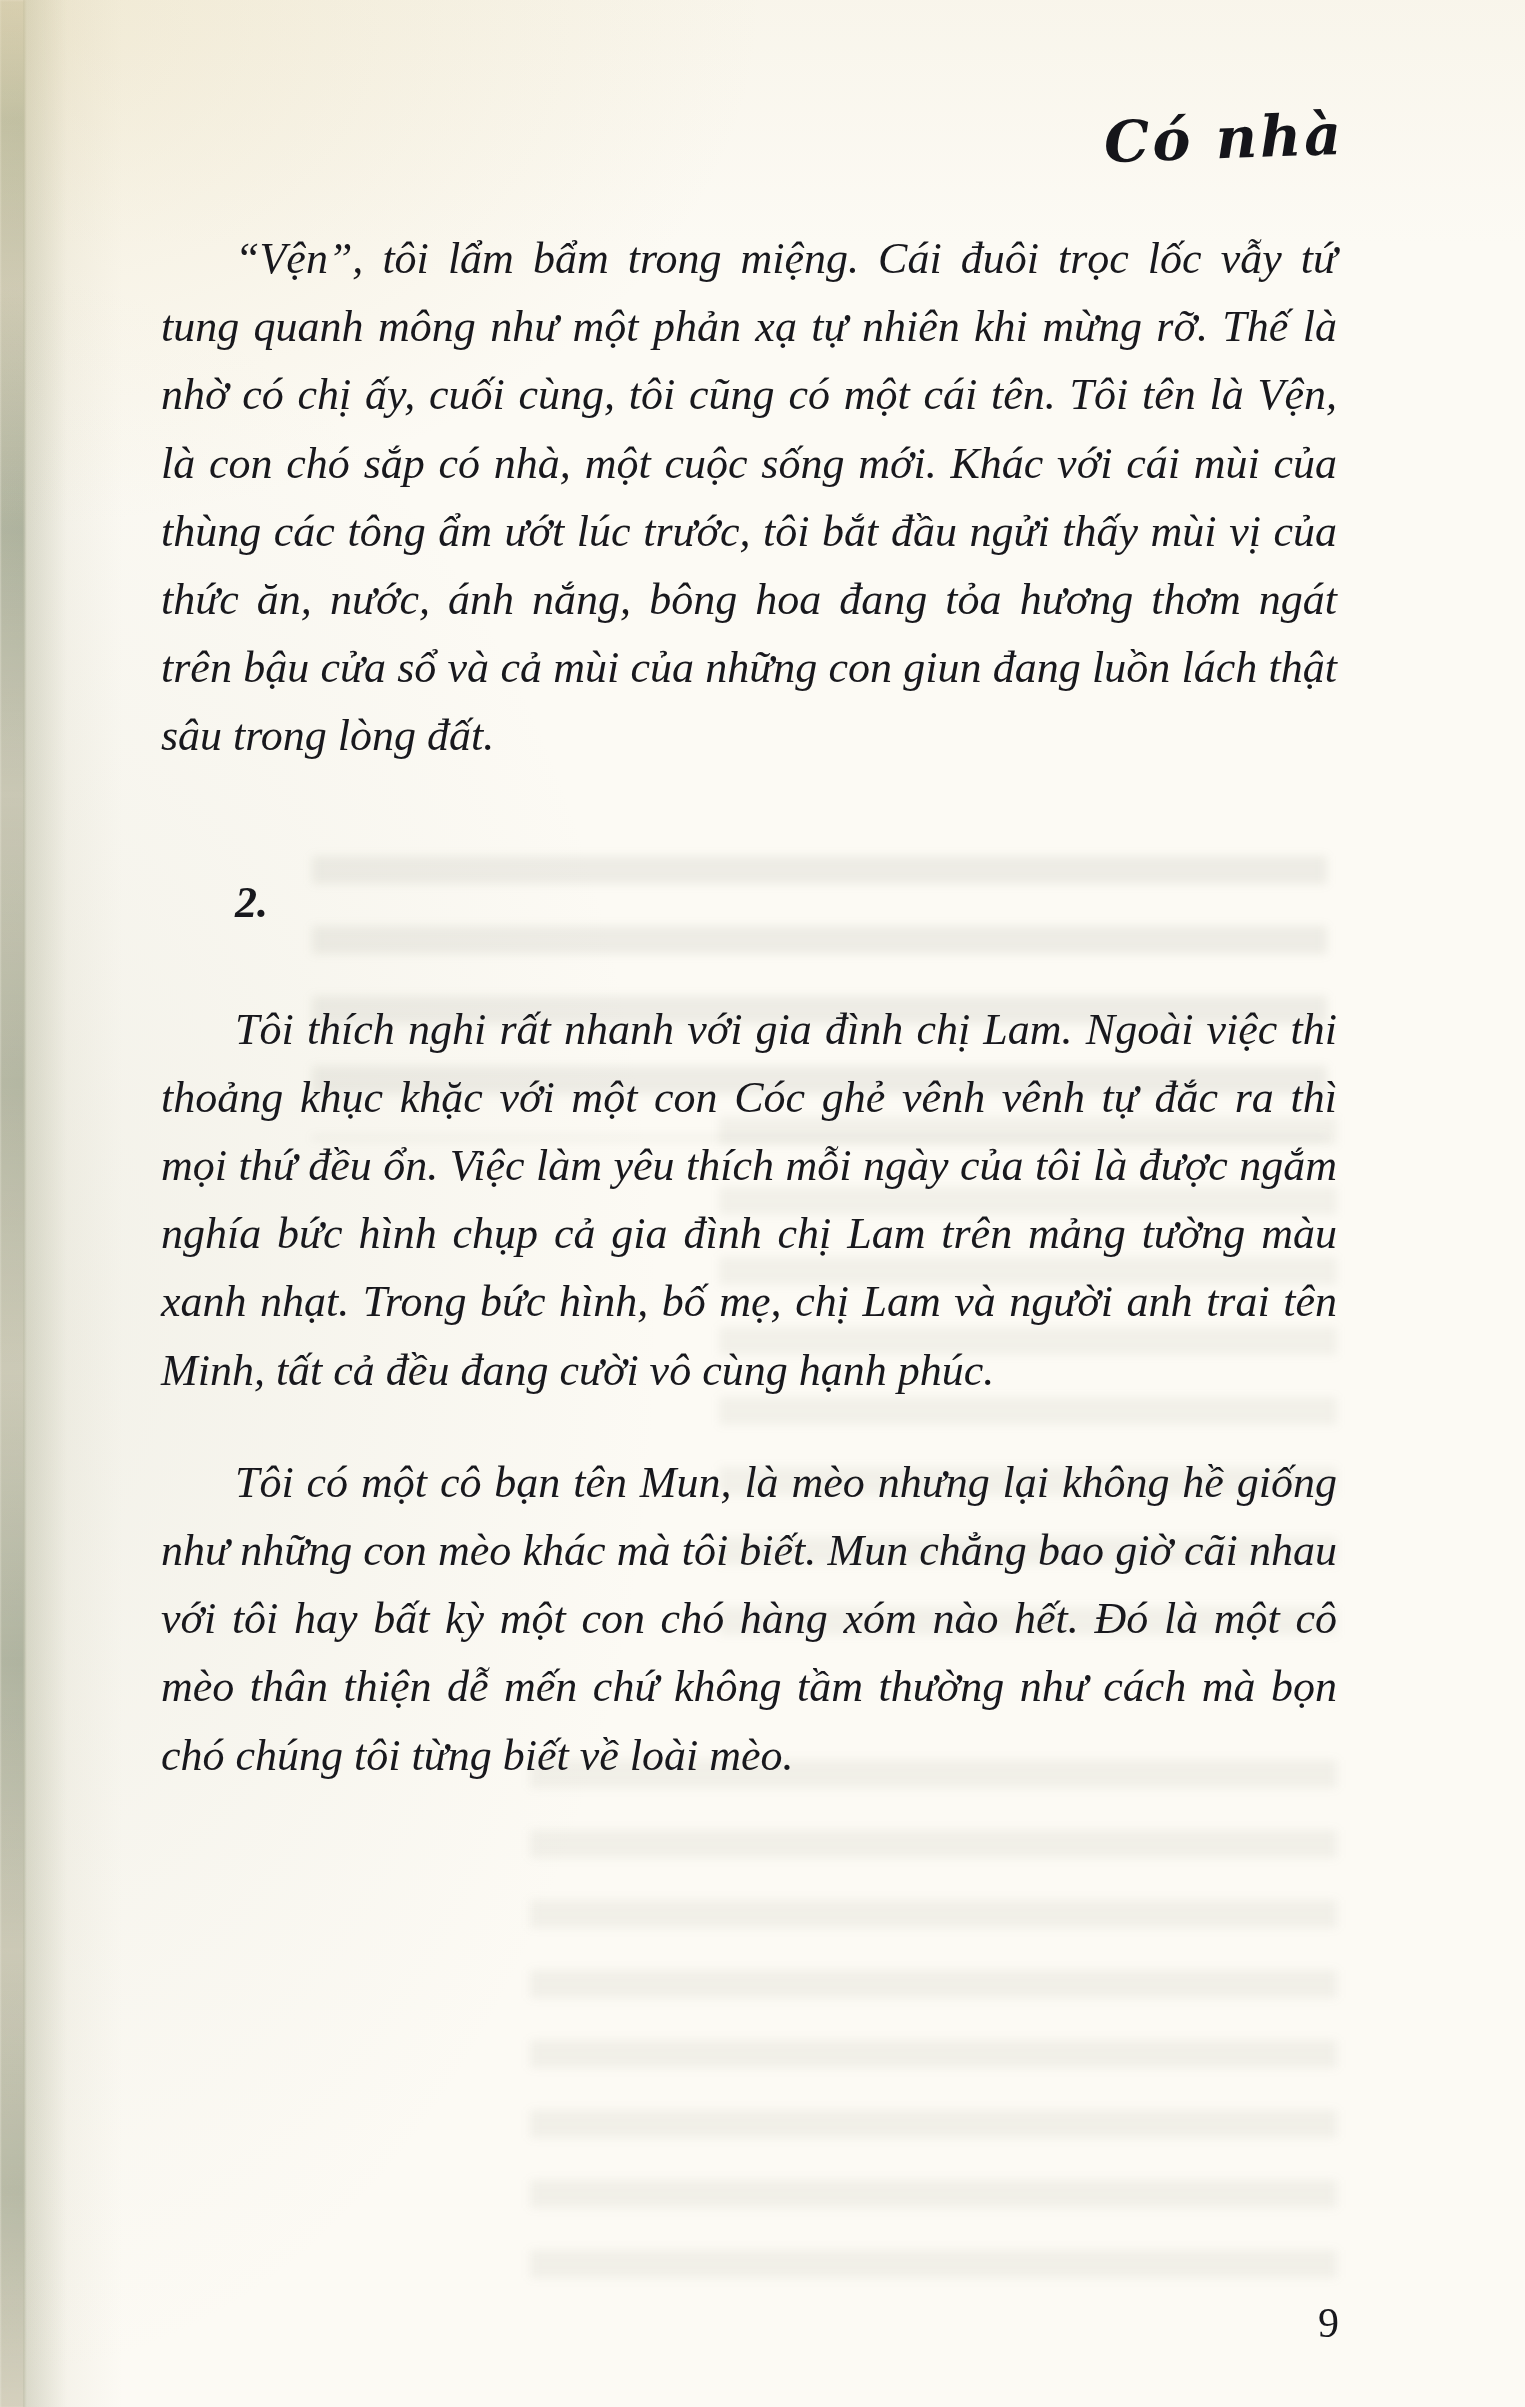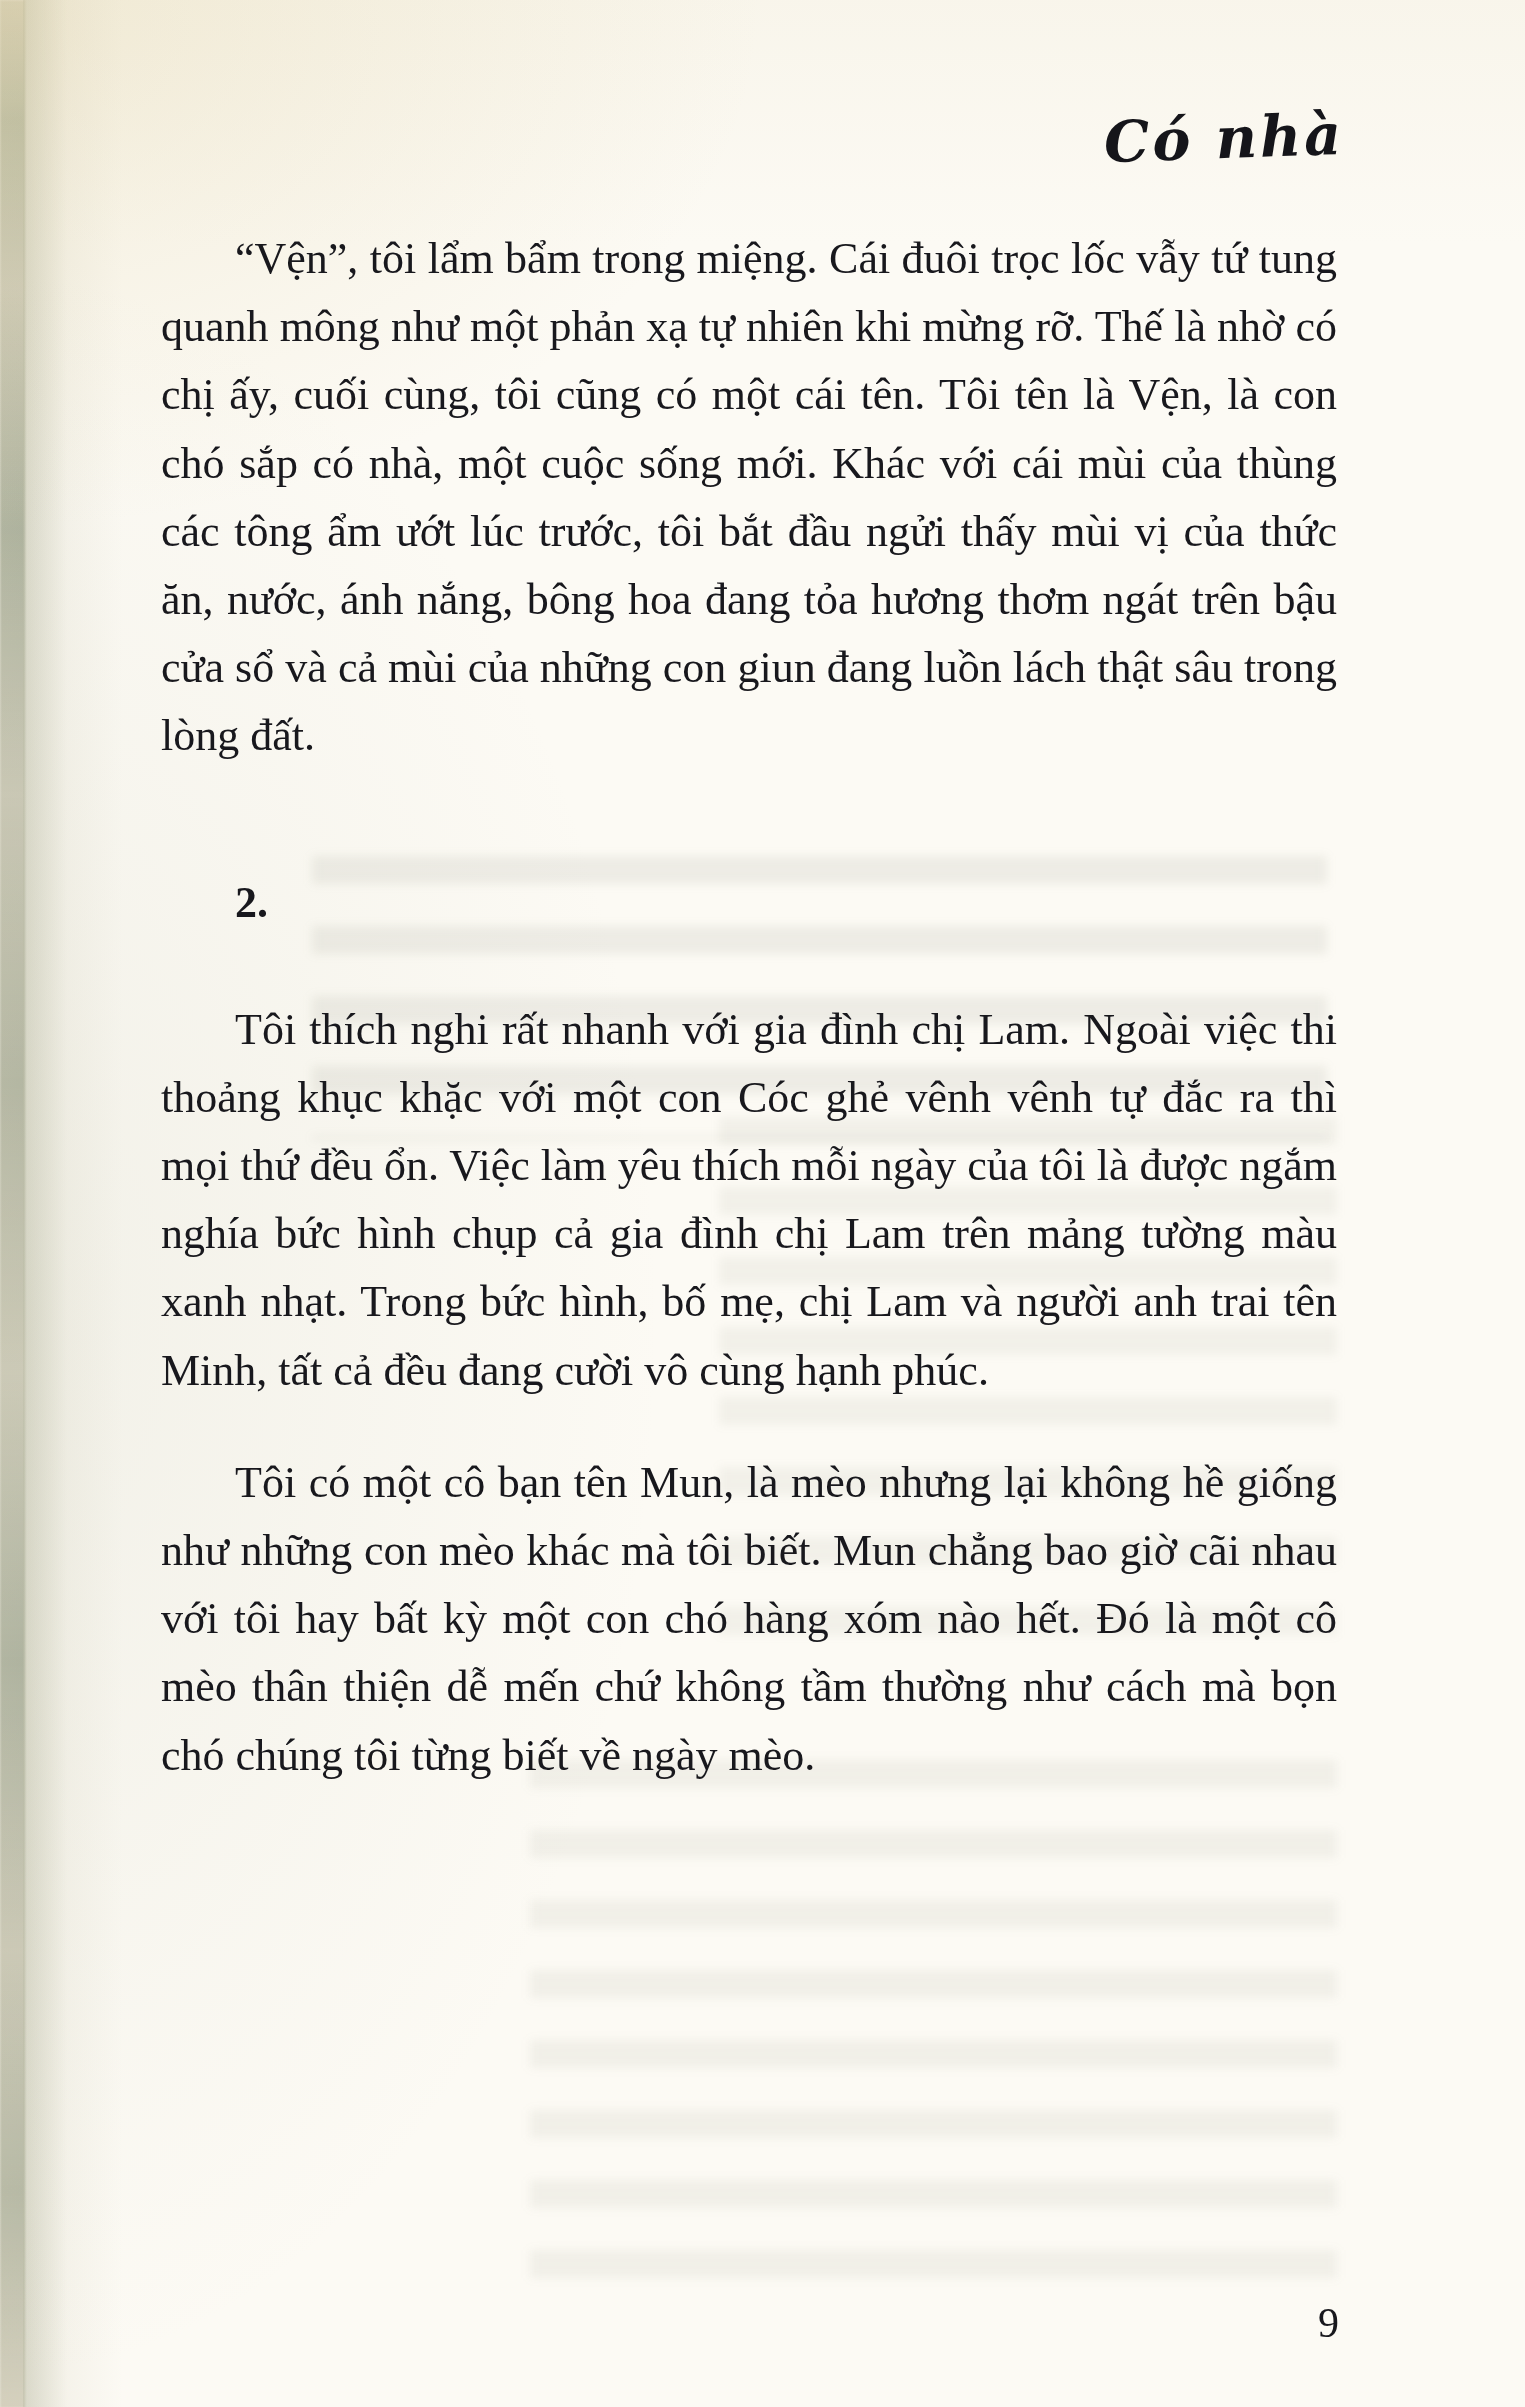--- a/index.html
+++ b/index.html
@@ -83,21 +83,21 @@
 
   .content {
     position:absolute;
     left:161px; right:189px; top:225px;
     color:#18181d;
     font-size:44px;
     line-height:1.55;
     text-align:justify;
     z-index:4;
   }
-  .content p { text-indent:74px; }
+  .content p { text-indent:74px;font-style:italic; }
 
   .section-number {
     font-weight:bold;
     margin:98px 0 59px 0;
   }
   .spaced { margin-top:44px; }
 
   .page-number {
     position:absolute;
     right:187px; bottom:61px;
@@ -120,19 +120,19 @@
 
   <div class="running-header">Có nhà</div>
 
   <div class="content">
     <p>“Vện”, tôi lẩm bẩm trong miệng. Cái đuôi trọc lốc vẫy tứ tung quanh mông như một phản xạ tự nhiên khi mừng rỡ. Thế là nhờ có chị ấy, cuối cùng, tôi cũng có một cái tên. Tôi tên là Vện, là con chó sắp có nhà, một cuộc sống mới. Khác với cái mùi của thùng các tông ẩm ướt lúc trước, tôi bắt đầu ngửi thấy mùi vị của thức ăn, nước, ánh nắng, bông hoa đang tỏa hương thơm ngát trên bậu cửa sổ và cả mùi của những con giun đang luồn lách thật sâu trong lòng đất.</p>
 
     <p class="section-number">2.</p>
 
     <p>Tôi thích nghi rất nhanh với gia đình chị Lam. Ngoài việc thi thoảng khục khặc với một con Cóc ghẻ vênh vênh tự đắc ra thì mọi thứ đều ổn. Việc làm yêu thích mỗi ngày của tôi là được ngắm nghía bức hình chụp cả gia đình chị Lam trên mảng tường màu xanh nhạt. Trong bức hình, bố mẹ, chị Lam và người anh trai tên Minh, tất cả đều đang cười vô cùng hạnh phúc.</p>
 
-    <p class="spaced">Tôi có một cô bạn tên Mun, là mèo nhưng lại không hề giống như những con mèo khác mà tôi biết. Mun chẳng bao giờ cãi nhau với tôi hay bất kỳ một con chó hàng xóm nào hết. Đó là một cô mèo thân thiện dễ mến chứ không tầm thường như cách mà bọn chó chúng tôi từng biết về ngày mèo.</p>
+    <p class="spaced">Tôi có một cô bạn tên Mun, là mèo nhưng lại không hề giống như những con mèo khác mà tôi biết. Mun chẳng bao giờ cãi nhau với tôi hay bất kỳ một con chó hàng xóm nào hết. Đó là một cô mèo thân thiện dễ mến chứ không tầm thường như cách mà bọn chó chúng tôi từng biết về loài mèo.</p>
   </div>
 
   <div class="page-number">9</div>
 
 </div>
 
 
 </body></html>

